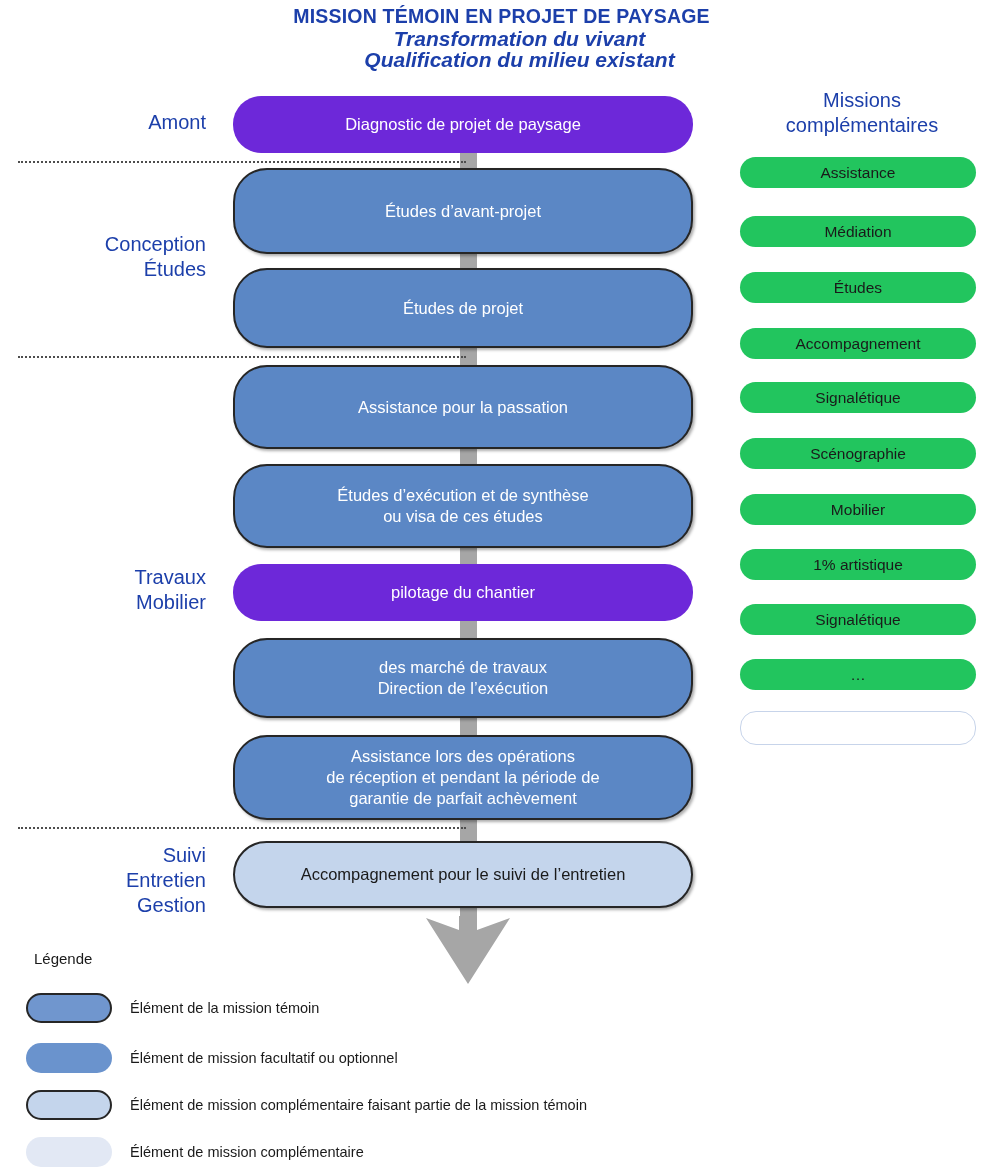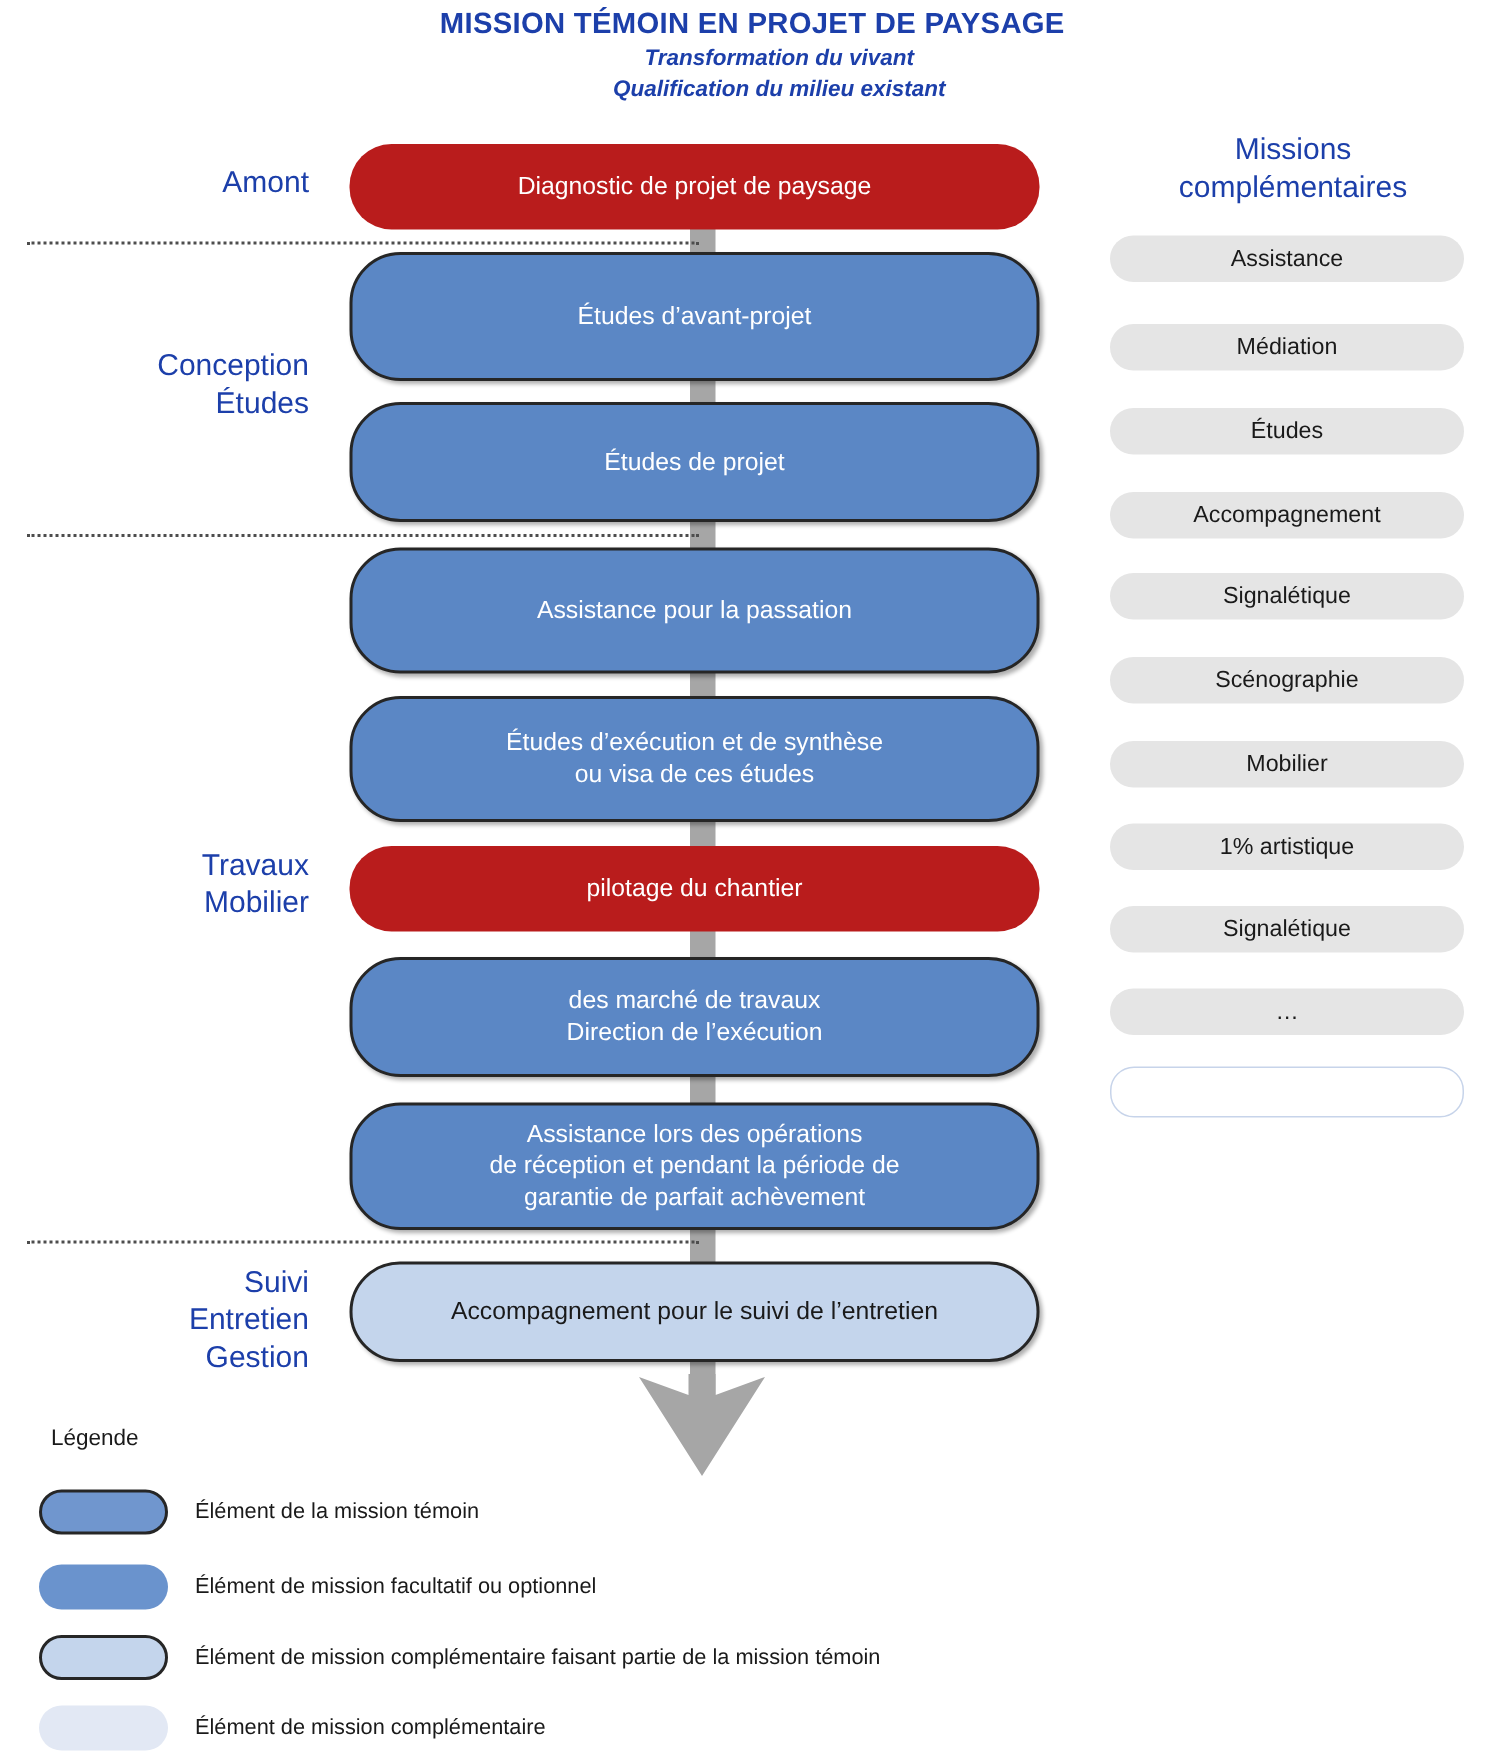--- a/index.html
+++ b/index.html
@@ -13,21 +13,21 @@
   }
   .canvas{position:absolute;left:0;top:0;width:797px;height:1176px;}
 
   
   .title-block{position:absolute;left:0;top:4px;width:1003px;text-align:center;}
   .title-main{
     color:#1c3faa;font-weight:bold;font-size:19.5px;letter-spacing:.2px;
     line-height:24px;
   }
   .title-sub{
-    color:#1c3faa;font-style:italic;font-weight:bold;font-size:15px;line-height:21px;padding-left:36px;
+    color:#1c3faa;font-style:italic;font-weight:bold;font-size:21px;line-height:21px;padding-left:36px;
   }
 
   
   .spine{
     position:absolute;left:460px;top:148px;width:17px;height:786px;
     background:#a6a6a6;z-index:1;
   }
   .arrow-head{position:absolute;left:418px;top:916px;width:100px;height:70px;z-index:1;}
 
   
@@ -50,36 +50,36 @@
     z-index:2;
   }
   .flow-box .txt{width:100%;padding:0 18px;box-sizing:border-box;}
   
   .st-temoin{
     background:#5b87c5;color:#ffffff;
     border:2.5px solid #262626;
     box-shadow:2px 2px 3px rgba(0,0,0,.32);
   }
   .st-optional{
-    background:#b91c1c;color:#ffffff;border:none;
+    background:#6d28d9;color:#ffffff;border:none;
   }
   .st-comp-temoin{
     background:#c4d5ec;color:#1a1a1a;
     border:2.5px solid #262626;
     box-shadow:2px 2px 3px rgba(0,0,0,.32);
   }
 
   
   .right-title{
     position:absolute;left:738px;top:88px;width:248px;text-align:center;
     color:#1c3faa;font-size:20px;line-height:25px;
   }
   .pill{
     position:absolute;left:740px;width:236px;height:31px;
-    border-radius:16px;background:#e5e5e5;color:#1a1a1a;
+    border-radius:16px;background:#22c55e;color:#1a1a1a;
     display:flex;align-items:center;justify-content:center;
     font-size:15.5px;box-sizing:border-box;
   }
   .pill.empty{background:#ffffff;border:1.5px solid #c7d4ea;height:34px;}
 
   
   .legend-title{
     position:absolute;left:34px;top:950px;
     font-size:15px;color:#1a1a1a;
   }

